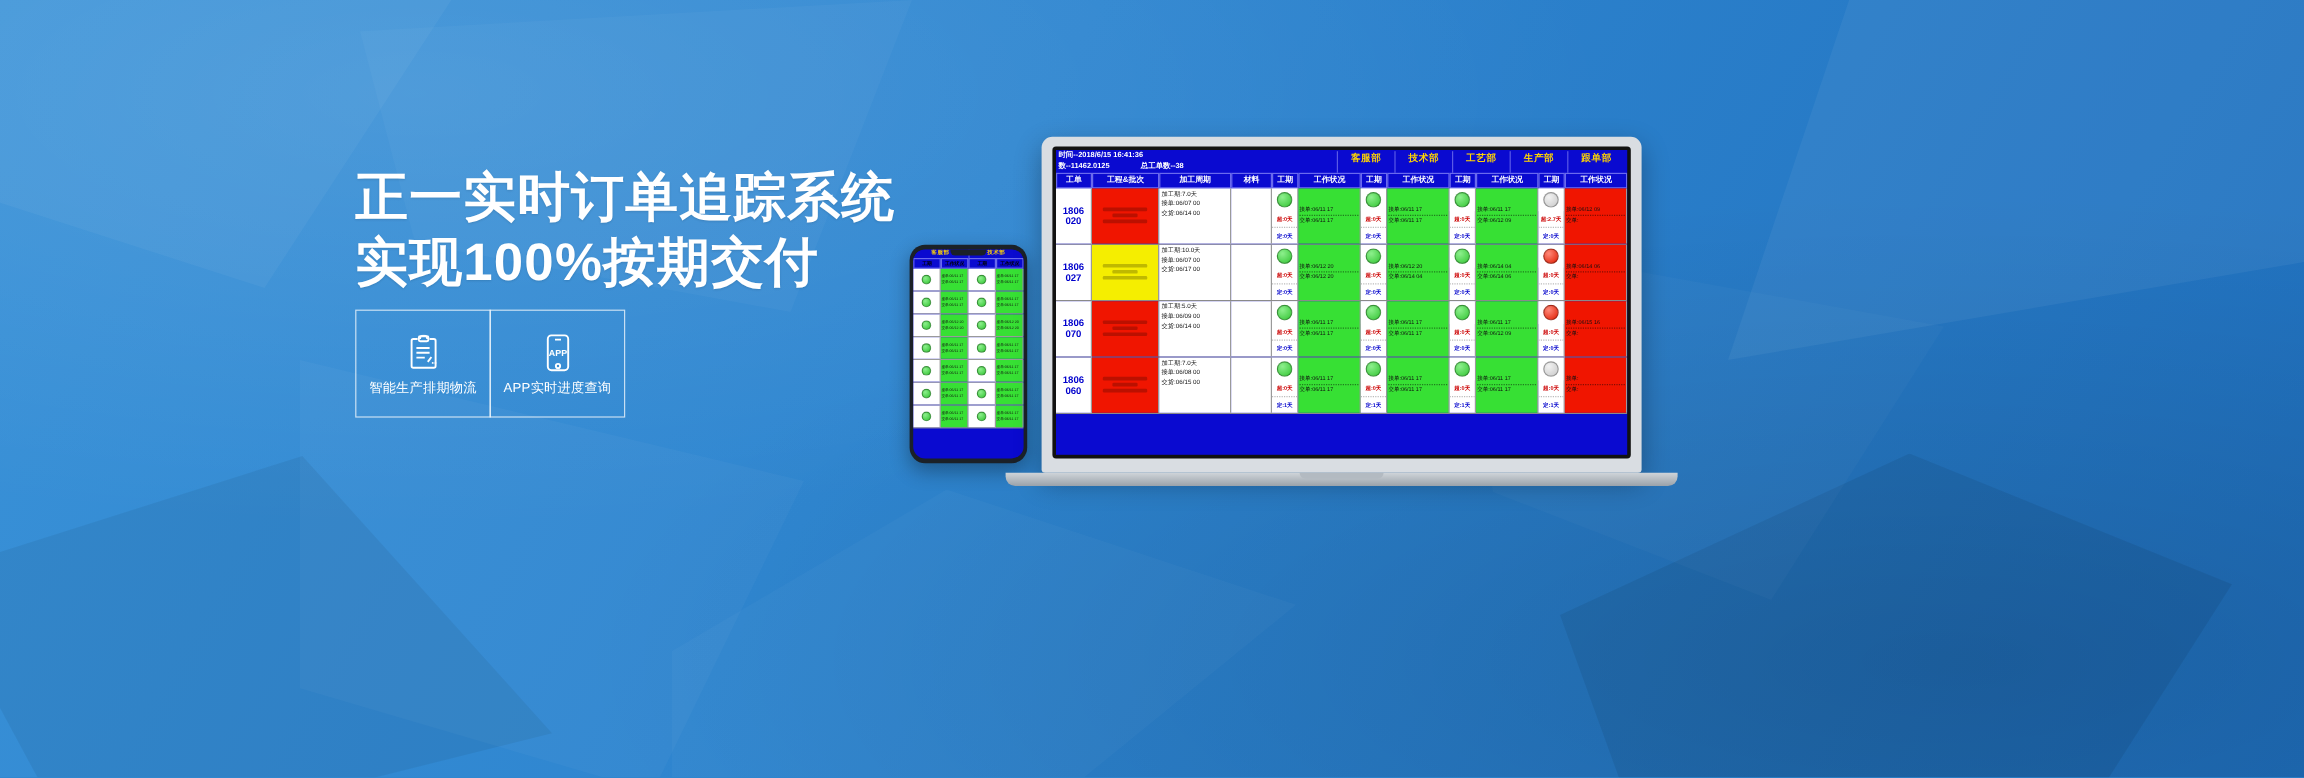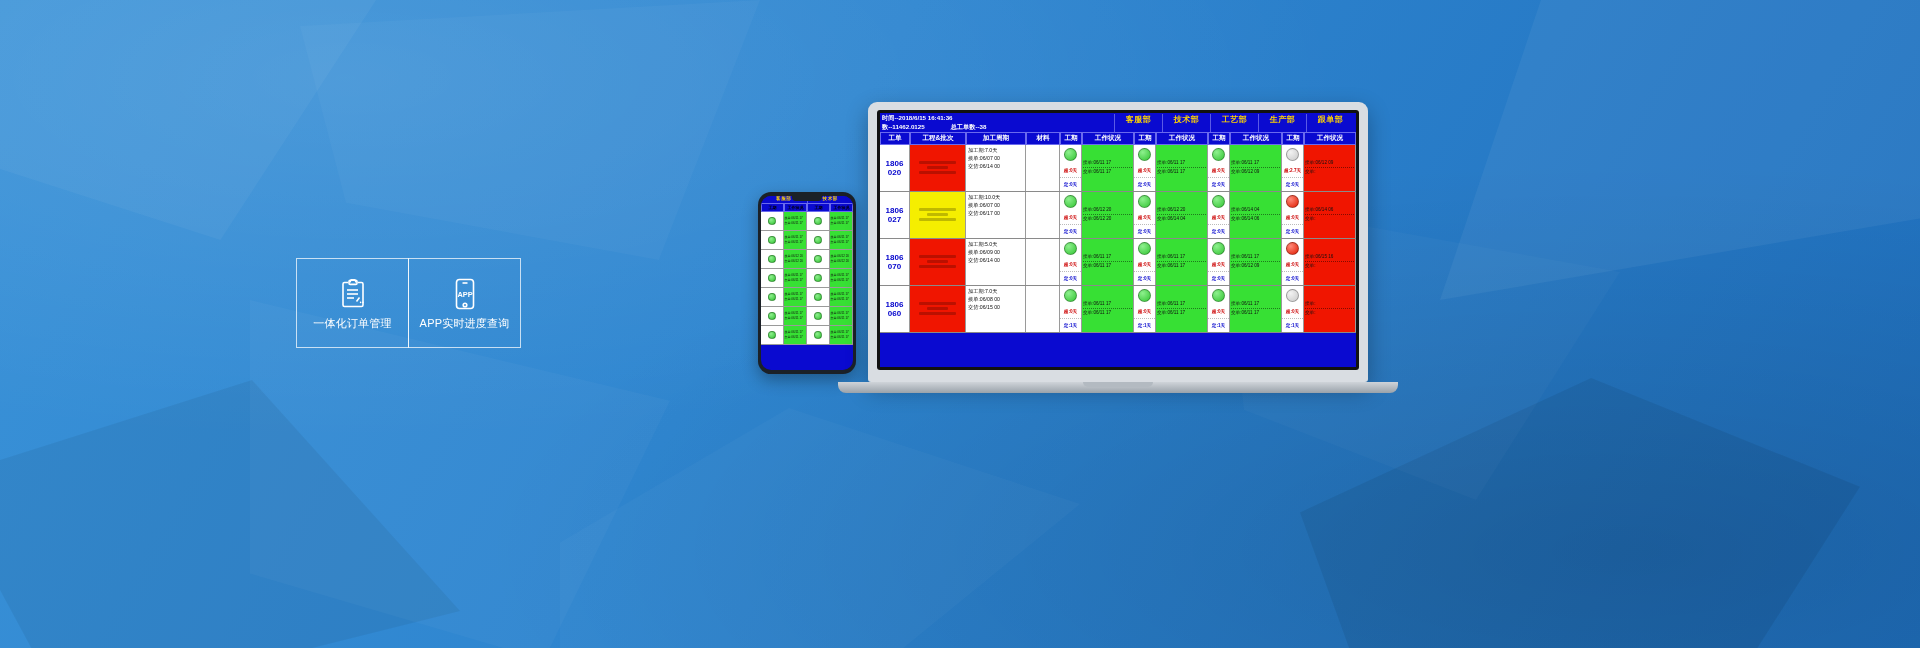--- a/index.html
+++ b/index.html
@@ -42,21 +42,21 @@
 
   .features { position:absolute; left:296px; top:258px; display:flex; }
   .feature { width:113px; height:90px; border:1px solid rgba(255,255,255,.72);
     display:flex; flex-direction:column; align-items:center; justify-content:center;
     margin-left:-1px; }
   .feature:first-child { margin-left:0; }
   .feat-icon { height:36px; display:flex; align-items:center; justify-content:center; margin-bottom:4px; }
   .feat-label { color:#fff; font-size:11px; white-space:nowrap; letter-spacing:.2px; }
 
   
-  .devices { position:absolute; left:750px; top:102px; width:620px; height:330px; }
+  .devices { position:absolute; left:750px; top:114px; width:620px; height:330px; }
 
   
   .phone { position:absolute; left:8px; top:90px; width:98px; height:182px;
     background:#1b2128; border-radius:13px; padding:4px 3px;
     box-shadow:0 6px 16px rgba(0,0,0,.32); }
   .phone-notch { position:absolute; left:50%; transform:translateX(-50%); top:4px;
     width:30px; height:5px; background:#1b2128; border-radius:0 0 4px 4px; z-index:3; }
   .phone-screen { width:100%; height:100%; background:#0a0ad0; border-radius:10px;
     overflow:hidden; position:relative; }
 
@@ -141,39 +141,45 @@
 <div class="banner">
   <div class="poly p1"></div>
   <div class="poly p2"></div>
   <div class="poly p3"></div>
   <div class="poly p4"></div>
   <div class="poly p5"></div>
   <div class="poly p6"></div>
   <div class="poly p7"></div>
   <div class="poly p8"></div>
 
+  <div class="copy">
+    <div class="headline">
+      <span>正一实时订单追踪系统</span>
+      <span class="l2">实现100%按期交付</span>
+    </div>
+  </div>
 
   <div class="features">
 
 
     <div class="feature">
       <span class="feat-icon">
         <svg width="26" height="30" viewBox="0 0 26 30" fill="none" stroke="#fff" stroke-width="1.6">
           <path d="M8 3.5H4.5A1.5 1.5 0 0 0 3 5v21a1.5 1.5 0 0 0 1.5 1.5h17A1.5 1.5 0 0 0 23 26V5a1.5 1.5 0 0 0-1.5-1.5H18"></path>
           <path d="M10 3.5a3 3 0 0 1 6 0"></path>
           <rect x="9" y="1.2" width="8" height="4.2" rx="1.2"></rect>
           <line x1="7" y1="11" x2="18" y2="11"></line>
           <line x1="7" y1="15" x2="18" y2="15"></line>
           <line x1="7" y1="19" x2="14" y2="19"></line>
           <line x1="16.5" y1="22.5" x2="19.5" y2="18.5"></line>
           <circle cx="20.6" cy="23.4" r=".8" fill="#fff" stroke="none"></circle>
           <circle cx="22.9" cy="23.4" r=".8" fill="#fff" stroke="none"></circle>
         </svg>
       </span>
-      <span class="feat-label">一体化订单管理</span>
+      <span class="feat-label">智能生产排期物流</span>
     </div>
 
     <div class="feature">
       <span class="feat-icon">
         <svg width="24" height="32" viewBox="0 0 24 32" fill="none" stroke="#fff" stroke-width="1.6">
           <rect x="3.5" y="1.5" width="17" height="29" rx="3"></rect>
           <line x1="9.5" y1="5" x2="14.5" y2="5"></line>
           <circle cx="12" cy="27" r="1.8"></circle>
           <text x="12" y="18.6" font-size="7.4" font-weight="bold" fill="#fff" stroke="none" text-anchor="middle" font-family="Liberation Sans, sans-serif">APP</text>
         </svg>

